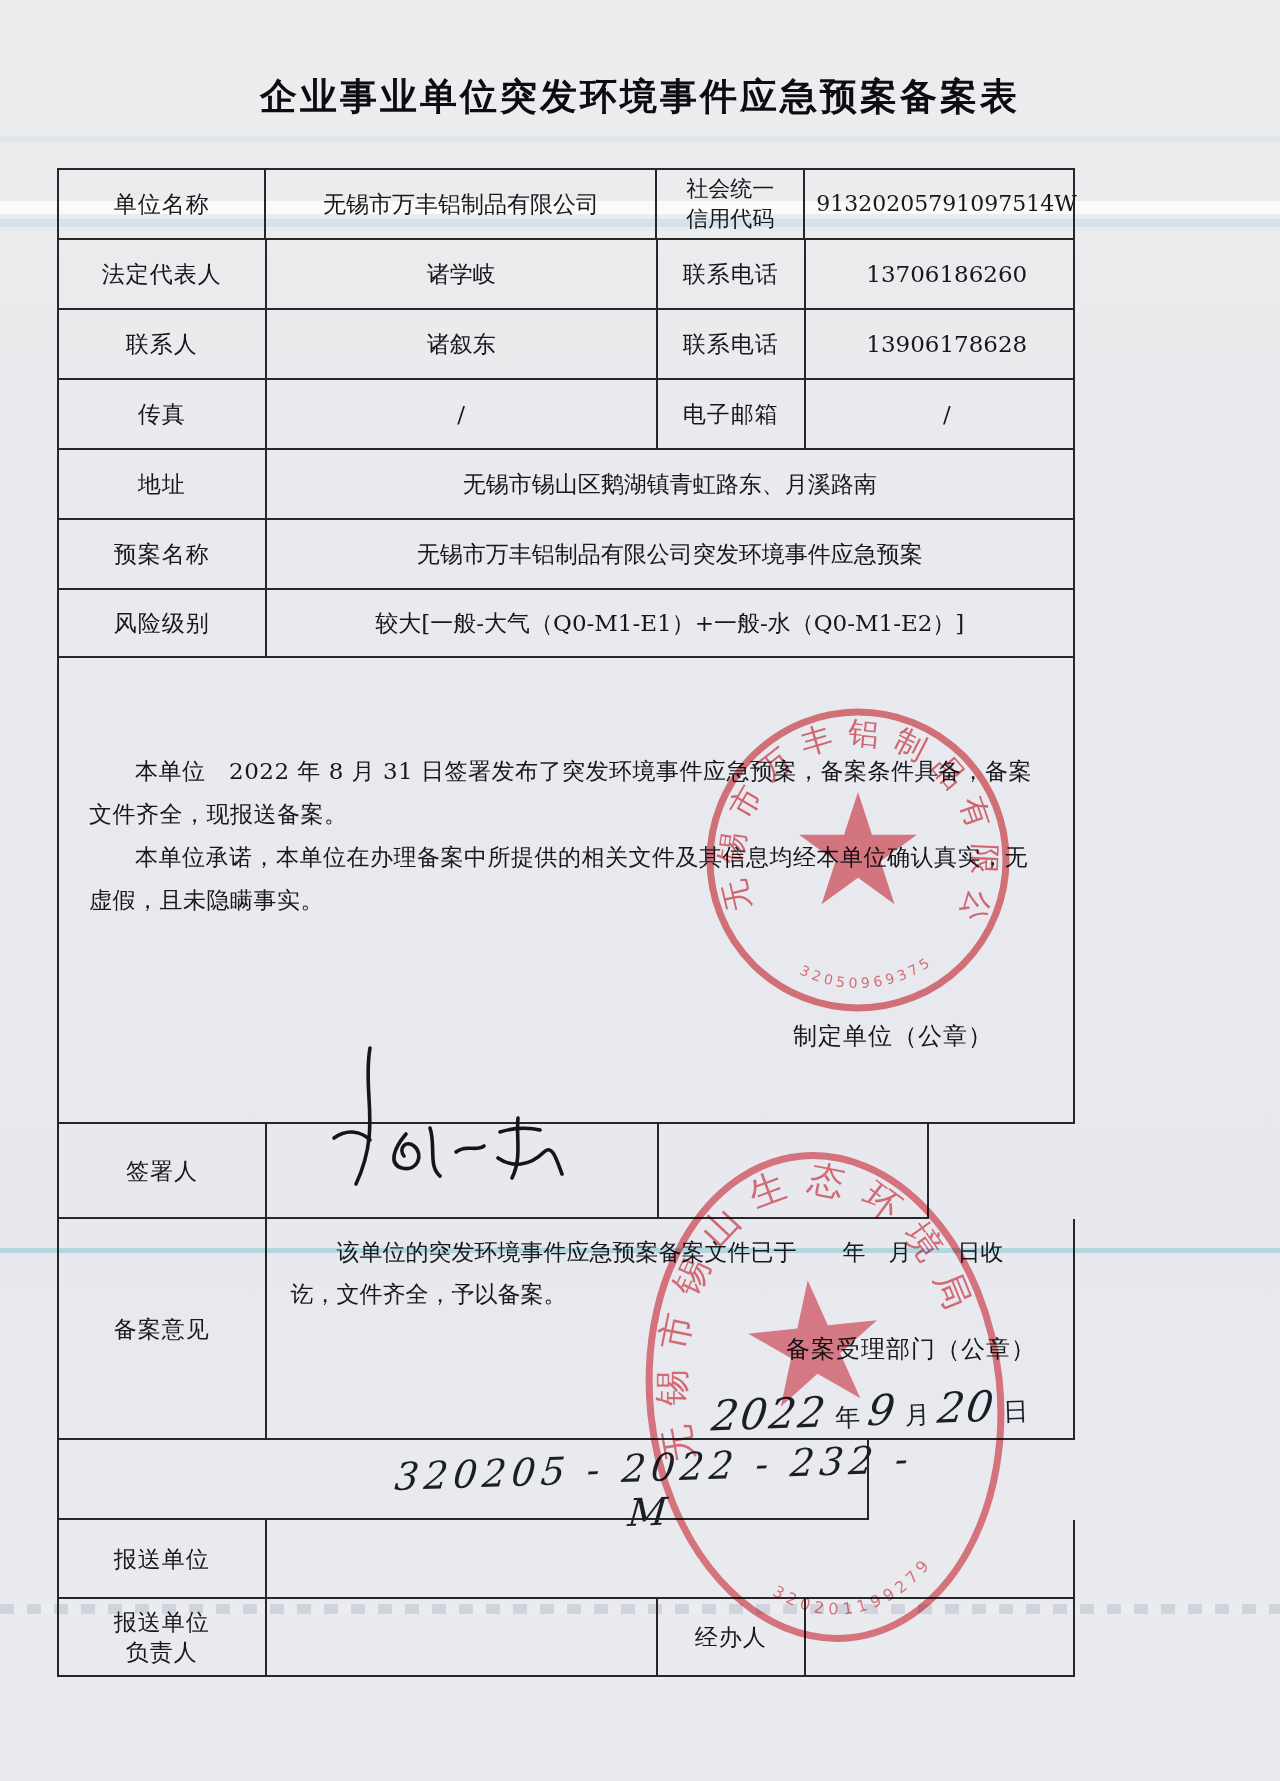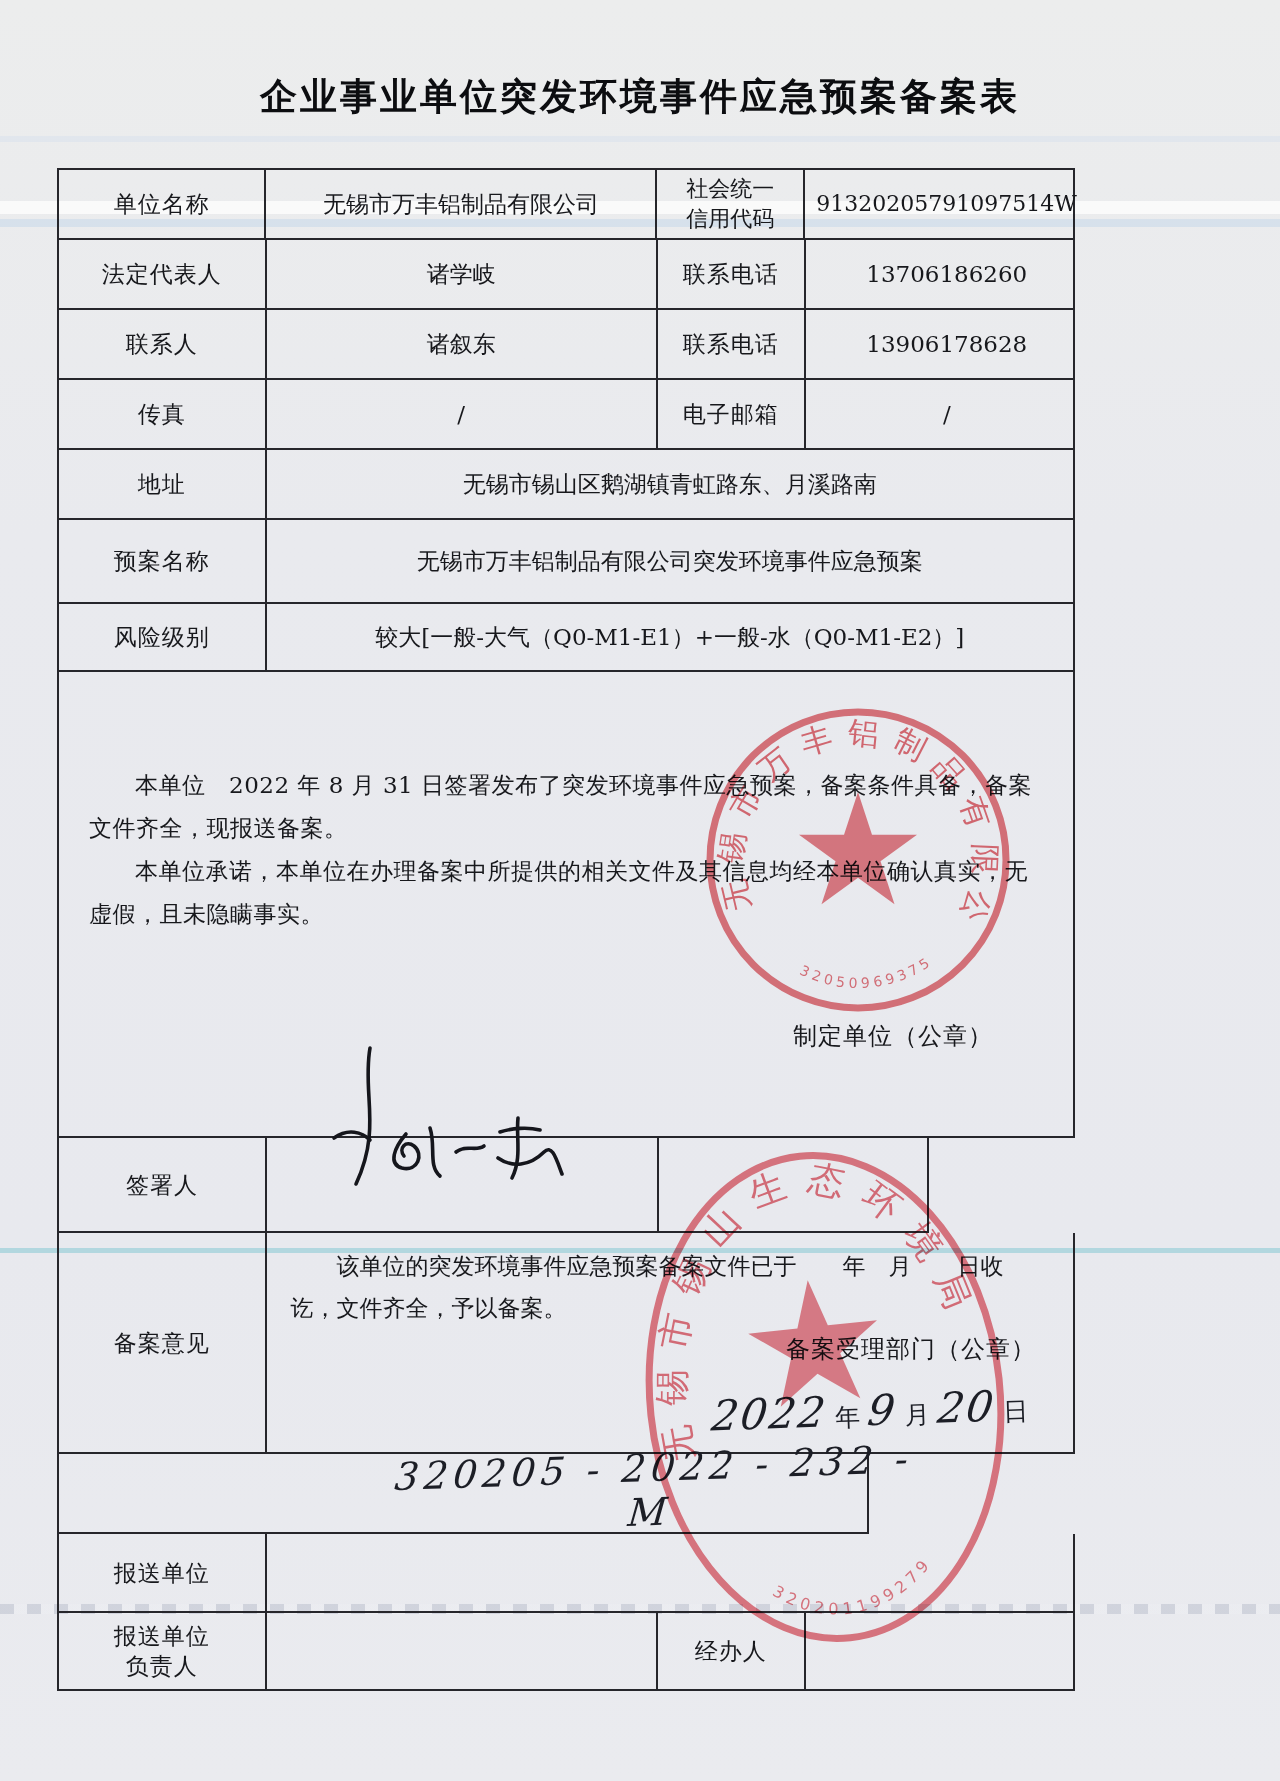--- a/index.html
+++ b/index.html
@@ -108,21 +108,21 @@
       <div class="cell c2">/</div>
       <div class="cell c3 lbl">电子邮箱</div>
       <div class="cell c4">/</div>
     </div>
 
     <div class="row" style="height:70px">
       <div class="cell c1 lbl">地址</div>
       <div class="cell cmerge">无锡市锡山区鹅湖镇青虹路东、月溪路南</div>
     </div>
 
-    <div class="row" style="height:84px">
+    <div class="row" style="height:70px">
       <div class="cell c1 lbl">预案名称</div>
       <div class="cell cmerge">无锡市万丰铝制品有限公司突发环境事件应急预案</div>
     </div>
 
     <div class="row" style="height:68px">
       <div class="cell c1 lbl">风险级别</div>
       <div class="cell cmerge">较大[一般-大气（Q0-M1-E1）+一般-水（Q0-M1-E2）]</div>
     </div>
 
     <div class="row" style="height:466px">

